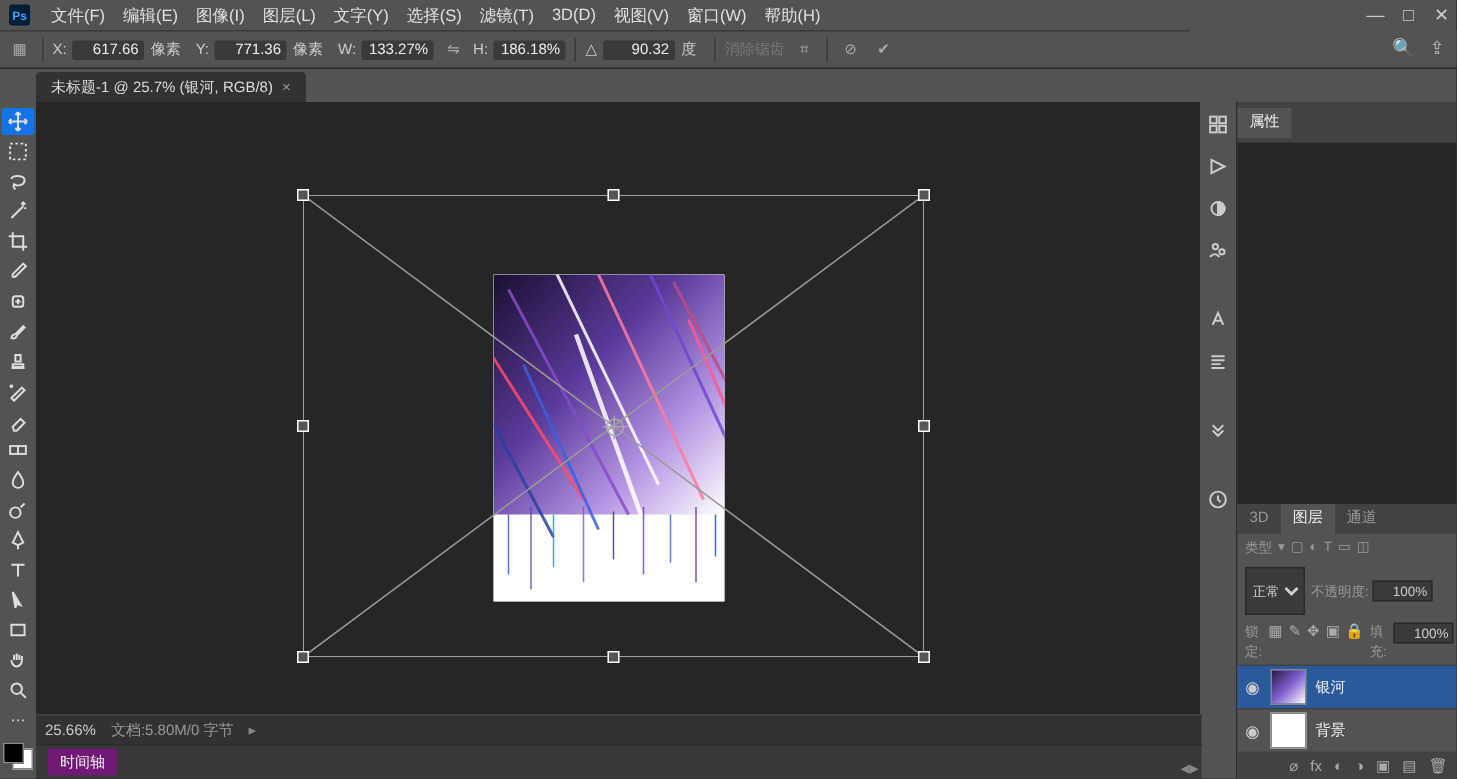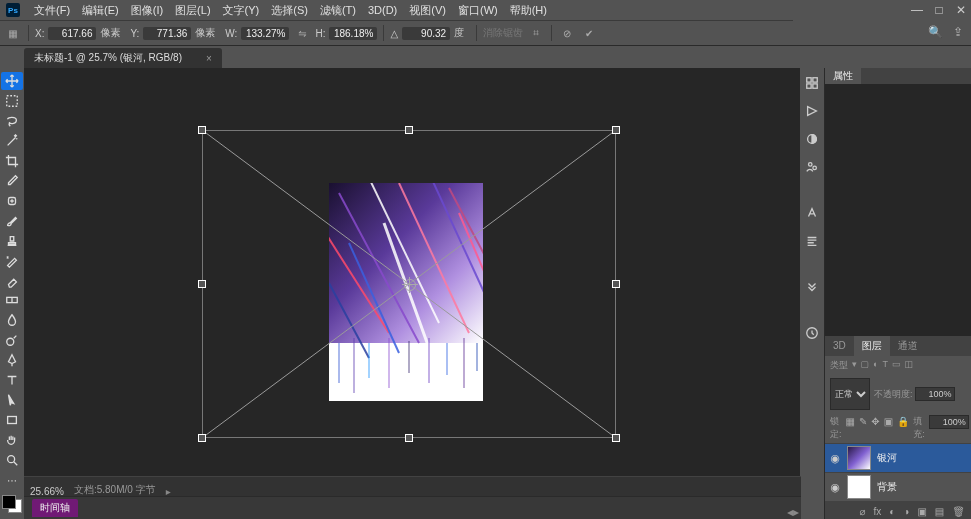--- a/index.html
+++ b/index.html
@@ -8,21 +8,21 @@
 .menu-item{padding:0 6px;font-size:11px;color:#e0e0e0;cursor:pointer}
 .win-controls{position:absolute;right:4px;top:0;display:flex;gap:10px;align-items:center;height:20px}
 .win-btn{width:12px;height:12px;display:flex;align-items:center;justify-content:center;color:#ccc;cursor:pointer;font-size:12px}
 .optionsbar{height:24px;background:#535353;border-top:1px solid #3a3a3a;border-bottom:1px solid #2a2a2a;display:flex;align-items:center;padding:0 4px;gap:4px}
 .opt-ico{width:18px;height:18px;display:flex;align-items:center;justify-content:center;color:#aaa}
 .opt-sep{width:1px;height:16px;background:#3a3a3a;margin:0 2px}
 .opt-label{font-size:10px;color:#ccc}
 .opt-val{font-size:10px;color:#eee;background:#3a3a3a;padding:1px 4px;border-radius:2px;min-width:40px;display:inline-block;text-align:right}
 .opt-unit{font-size:10px;color:#ccc;margin-right:6px}
 .tabbar{height:22px;background:#535353;display:flex;align-items:flex-end;padding:0 6px 0 24px}
-.doc-tab{background:#323232;color:#ddd;font-size:10px;padding:3px 10px;border-radius:3px 3px 0 0;display:flex;align-items:center;gap:24px}
+.doc-tab{background:#323232;color:#ddd;font-size:10px;padding:3px 10px;border-radius:3px 3px 0 0;display:flex;align-items:center;gap:6px}
 .doc-tab .x{color:#999;font-size:10px}
 .main{display:flex;height:calc(519px - 20px - 24px - 22px)}
 .toolbox{width:24px;background:#535353;display:flex;flex-direction:column;padding:4px 0;gap:2px}
 .tool{width:22px;height:20px;display:flex;align-items:center;justify-content:center;color:#ddd;cursor:pointer;margin:0 auto}
 .tool svg{width:14px;height:14px;stroke:#ddd;fill:none;stroke-width:1.5}
 .tool.active{background:#1473e6;border-radius:2px}
 .fgbg{width:20px;height:20px;position:relative;margin:4px auto}
 .fg{position:absolute;left:0;top:0;width:12px;height:12px;background:#000;border:1px solid #888}
 .bg{position:absolute;right:0;bottom:0;width:12px;height:12px;background:#fff;border:1px solid #888}
 .canvas-area{flex:1;background:#262626;position:relative;overflow:hidden}
@@ -33,42 +33,42 @@
 .t-handle{position:absolute;width:6px;height:6px;background:#555;border:1px solid #fff;margin:-4px}
 .t-center{position:absolute;left:50%;top:50%;width:10px;height:10px;margin:-5px;border:1px solid #aaa;border-radius:50%}
 .t-center::before,.t-center::after{content:"";position:absolute;background:#aaa}
 .t-center::before{left:-3px;top:4px;width:16px;height:1px}
 .t-center::after{top:-3px;left:4px;height:16px;width:1px}
 .right-strip{width:24px;background:#535353;display:flex;flex-direction:column;padding:6px 0;gap:10px;align-items:center}
 .rs-ico{width:18px;height:18px;display:flex;align-items:center;justify-content:center;color:#ccc}
 .rs-ico svg{width:14px;height:14px;stroke:#ccc;fill:none;stroke-width:1.5}
 .rs-gap{flex:0 0 8px}
 .panels{width:146px;background:#535353;display:flex;flex-direction:column;border-left:1px solid #2a2a2a}
-.panel-tabs{display:flex;height:16px;background:#424242;align-items:center}
+.panel-tabs{display:flex;height:27px;background:#424242;align-items:center}
 .p-tab{padding:0 8px;font-size:10px;color:#999;height:20px;line-height:20px}
 .p-tab.active{background:#535353;color:#eee}
 .prop-body{flex:0 0 auto;height:36px;padding:6px;color:#888;font-size:10px}
 .spacer{flex:1;background:#262626}
 .layer-panel{background:#535353}
 .layer-tabs{display:flex;height:20px;background:#424242}
 .layer-ctrl{padding:3px 5px;display:flex;gap:4px;font-size:9px;color:#999;flex-wrap:wrap}
 .layer-ctrl select{background:#3a3a3a;border:1px solid #2a2a2a;color:#ccc;font-size:9px;height:32px}
 .layer-ctrl .field{display:flex;align-items:center;gap:2px}
 .layer-ctrl input{width:34px;background:#3a3a3a;border:1px solid #2a2a2a;color:#ccc;font-size:9px;text-align:right}
 .lock-row{display:flex;gap:4px;padding:2px 5px;font-size:9px;color:#999;align-items:flex-start}
 .lock-row .li{width:12px;height:12px;display:flex;align-items:center;justify-content:center;color:#aaa;font-size:10px}
 .layer{display:flex;align-items:center;height:28px;padding:0 4px;gap:6px;border-top:1px solid #424242}
 .layer.sel{background:#2b5a9b}
 .eye{width:12px;text-align:center;color:#ccc;font-size:11px}
 .thumb{width:22px;height:22px;border:1px solid #888;background:#fff}
 .thumb.galaxy{background:linear-gradient(135deg,#2a1a4a,#8060d0,#fff)}
 .lname{font-size:10px;color:#eee}
 .layer-foot{height:20px;background:#424242;display:flex;align-items:center;justify-content:flex-end;gap:8px;padding:0 6px}
 .layer-foot span{color:#aaa;font-size:10px}
-.statusbar{position:absolute;left:24px;bottom:22px;right:170px;height:20px;background:#323232;display:flex;align-items:flex-end;gap:10px;padding:0 6px;border-top:1px solid #424242}
+.statusbar{position:absolute;left:24px;bottom:22px;right:170px;height:20px;background:#323232;display:flex;align-items:center;gap:10px;padding:0 6px;border-top:1px solid #424242}
 .zoom{font-size:10px;color:#ccc}
 .docinfo{font-size:10px;color:#999}
 .timeline{position:absolute;left:24px;bottom:0;right:170px;height:22px;background:#383838;border-top:1px solid #2a2a2a;display:flex;align-items:center;padding:0 8px}
 .timeline .tl-tab{background:#701a75;padding:2px 8px;font-size:10px;color:#eee;border-radius:2px 2px 0 0}
 .arrows-br{position:absolute;right:172px;bottom:2px;color:#888;font-size:12px;display:flex;flex-direction:column;line-height:10px}
 .search-bar{position:absolute;right:0;top:20px;width:170px;height:24px;background:#535353;display:flex;align-items:center;justify-content:flex-end;gap:10px;padding-right:8px}
 .search-bar span{color:#bbb;font-size:12px}
 </style>
 </head>
 <body>

